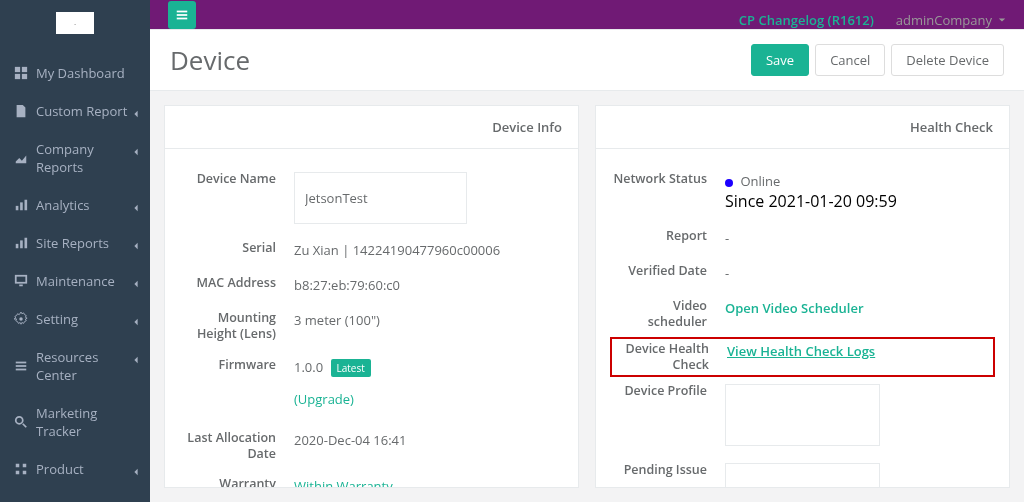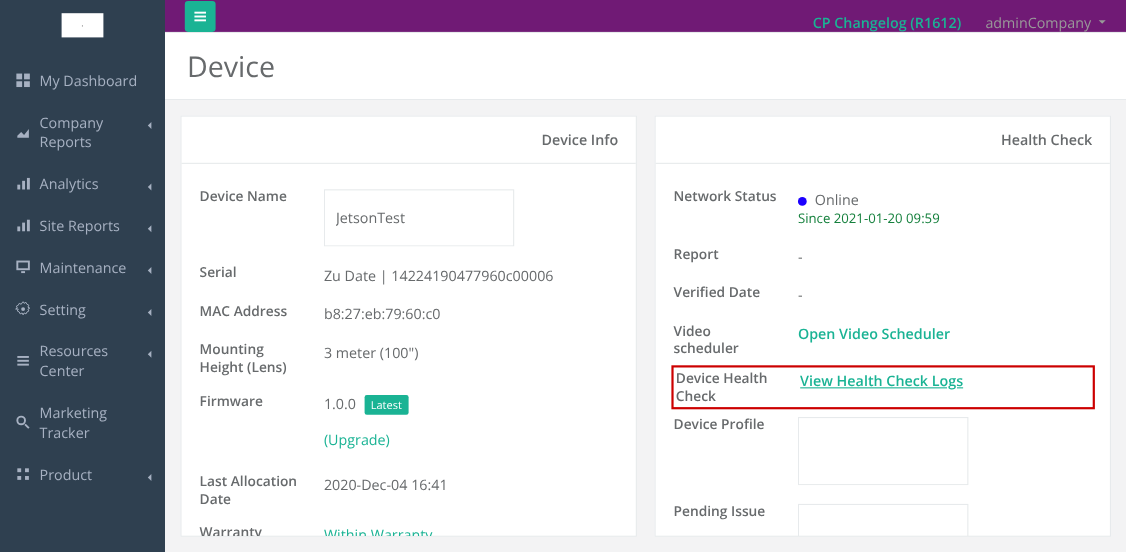--- a/index.html
+++ b/index.html
@@ -42,31 +42,31 @@
   .page-head h2{font-size:26px;font-weight:400;color:var(--heading);}
   .head-actions{margin-left:auto;display:flex;gap:6px;}
   .btn{padding:6px 14px;border-radius:3px;font-size:13px;cursor:pointer;border:1px solid #ddd;background:#fff;color:var(--muted);}
   .btn-primary{background:var(--teal);border-color:var(--teal);color:#fff;}
 
   .content{flex:1;padding:14px;display:flex;gap:16px;overflow:hidden;}
   .panel{flex:1;background:#fff;border:1px solid var(--border);display:flex;flex-direction:column;min-width:0;}
   .panel-title{padding:12px 16px;border-bottom:1px solid var(--border);font-size:13px;color:var(--heading);font-weight:600;text-align:right;}
   .panel-body{padding:14px 16px 20px;overflow:auto;}
   .row{display:flex;align-items:flex-start;padding:8px 0;}
-  .row .lbl{width:95px;color:var(--muted);font-weight:600;margin-right:18px;line-height:1.3;font-size:12.5px;}
+  .row .lbl{width:95px;text-align:right;color:var(--muted);font-weight:600;margin-right:18px;line-height:1.3;font-size:12.5px;}
   .row .val{flex:1;color:var(--muted);padding-top:1px;min-width:0;overflow:hidden;text-overflow:ellipsis;}
   .row.tall{padding:6px 0 14px;}
   input[type=text]{border:1px solid var(--border);padding:16px 10px;font-size:13px;width:173px;color:var(--muted);}
   .badge{background:var(--teal);color:#fff;border-radius:2px;font-size:10px;padding:2px 6px;margin-left:4px;}
   .link{color:var(--teal);cursor:pointer;}
   .link-bold{color:var(--teal);font-weight:600;cursor:pointer;}
   .link-u{color:var(--teal);font-weight:600;text-decoration:underline;cursor:pointer;}
 
   .dot{display:inline-block;width:8px;height:8px;border-radius:50%;background:#1c00ff;margin-right:4px;vertical-align:middle;}
-  .small{color:#15803d;font-size:12px;}
+  .small{color:#000000;font-size:16px;}
   .empty-box{border:1px solid var(--border);height:62px;width:155px;}
 
   .red-frame{border:2px solid var(--red);padding:2px;margin:-2px;}
 
 </style>
 </head>
 <body>
 
 <div class="layout">
 
@@ -78,20 +78,31 @@
       <li>
         <span class="ic">
             <svg viewBox="0 0 16 16">
               <rect x="1" y="1" width="6" height="6"></rect>
               <rect x="9" y="1" width="6" height="6"></rect>
               <rect x="1" y="9" width="6" height="6"></rect>
               <rect x="9" y="9" width="6" height="6"></rect>
             </svg>
           </span>
         <span>My Dashboard</span>
+      </li>
+      <li>
+        <span class="ic">
+            <svg viewBox="0 0 16 16">
+              <path d="M3 1h7l3 3v11H3z"></path>
+            </svg>
+          </span>
+        <span>Custom Report</span>
+        <span class="chev"><svg viewBox="0 0 10 10">
+              <path d="M7 1 3 5l4 4z"></path>
+            </svg></span>
       </li>
       <li>
         <span class="ic">
             <svg viewBox="0 0 16 16">
               <path d="M2 12l4-4 3 3 5-6v9H2z"></path>
             </svg>
           </span>
         <span>Company Reports</span>
         <span class="chev"><svg viewBox="0 0 10 10">
               <path d="M7 1 3 5l4 4z"></path>
@@ -201,34 +212,39 @@
           <span>adminCompany</span>
           <svg viewBox="0 0 10 10">
               <path d="M1 3l4 4 4-4z"></path>
             </svg>
         </span>
       </div>
     </div>
 
     <div class="page-head">
       <h2>Device</h2>
+      <div class="head-actions">
+        <button class="btn btn-primary">Save</button>
+        <button class="btn">Cancel</button>
+        <button class="btn">Delete Device</button>
+      </div>
     </div>
 
     <div class="content">
 
       <div class="panel">
         <div class="panel-title">Device Info</div>
         <div class="panel-body">
           <div class="row">
             <div class="lbl">Device Name</div>
             <div class="val"><input type="text" value="JetsonTest" style=""></div>
           </div>
           <div class="row">
             <div class="lbl">Serial</div>
-            <div class="val">Zu Date | 14224190477960c00006</div>
+            <div class="val">Zu Xian | 14224190477960c00006</div>
           </div>
           <div class="row">
             <div class="lbl">MAC Address</div>
             <div class="val">b8:27:eb:79:60:c0</div>
           </div>
           <div class="row">
             <div class="lbl">Mounting Height (Lens)</div>
             <div class="val">3 meter (100")</div>
           </div>
           <div class="row tall">

